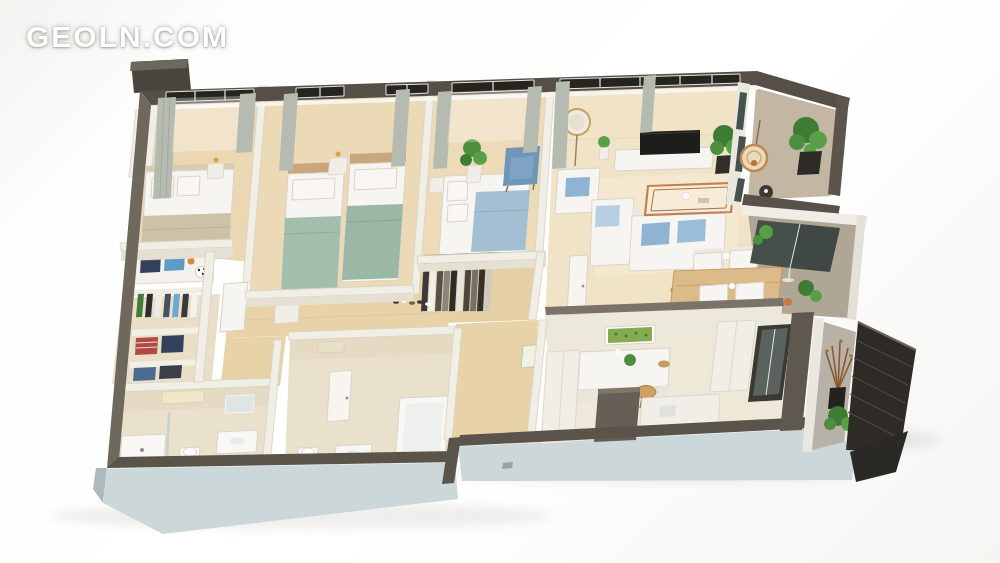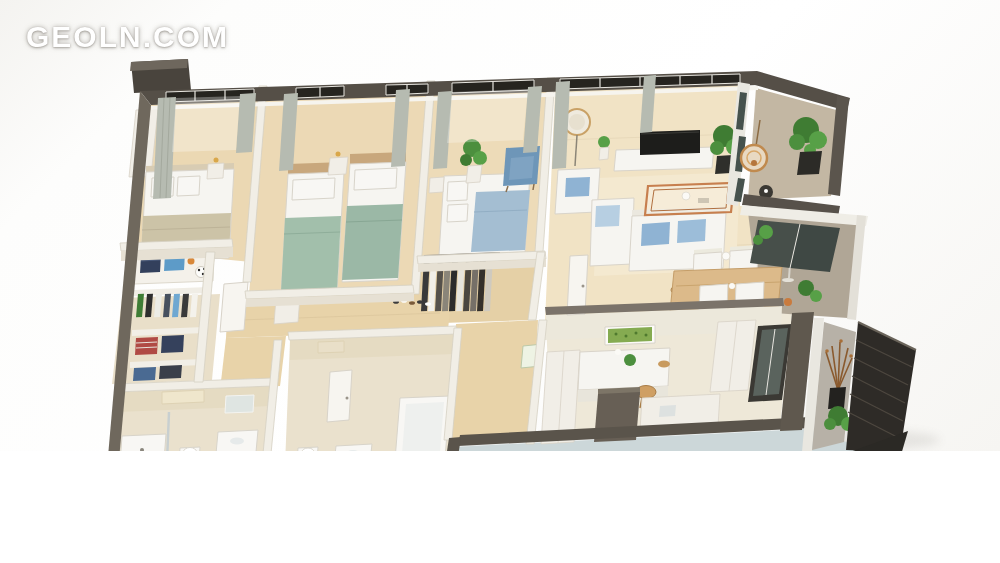--- a/index.html
+++ b/index.html
@@ -1,16 +1,16 @@
 <!DOCTYPE html>
 <html><head>
 <meta charset="utf-8">
 <style>
   html,body{margin:0;padding:0;background:#ffffff;}
-  .stage{position:relative;width:1000px;height:451px;overflow:hidden;
+  .stage{position:relative;width:1000px;height:563px;overflow:hidden;
     background:linear-gradient(135deg,#f4f3f0 0%,#fdfdfc 16%,#ffffff 55%,#f6f5f2 100%);
     font-family:"Liberation Sans",sans-serif;}
   .stage svg{position:absolute;left:0;top:0;}
   .watermark{position:absolute;left:26px;top:20px;font-size:30px;font-weight:700;
     letter-spacing:2px;color:#ffffff;
     text-shadow:0 0 5px rgba(122,117,109,.55),0 1px 2px rgba(122,117,109,.45),0 0 1px rgba(160,155,148,.6);}
   
   .white{fill:#f6f5f1;stroke:#d9d4ca;stroke-width:1;}
   .white2{fill:#f1eee7;stroke:#d8d2c6;stroke-width:.8;}
   .iw{fill:#f1eee6;stroke:#d6d0c3;stroke-width:.8;}

